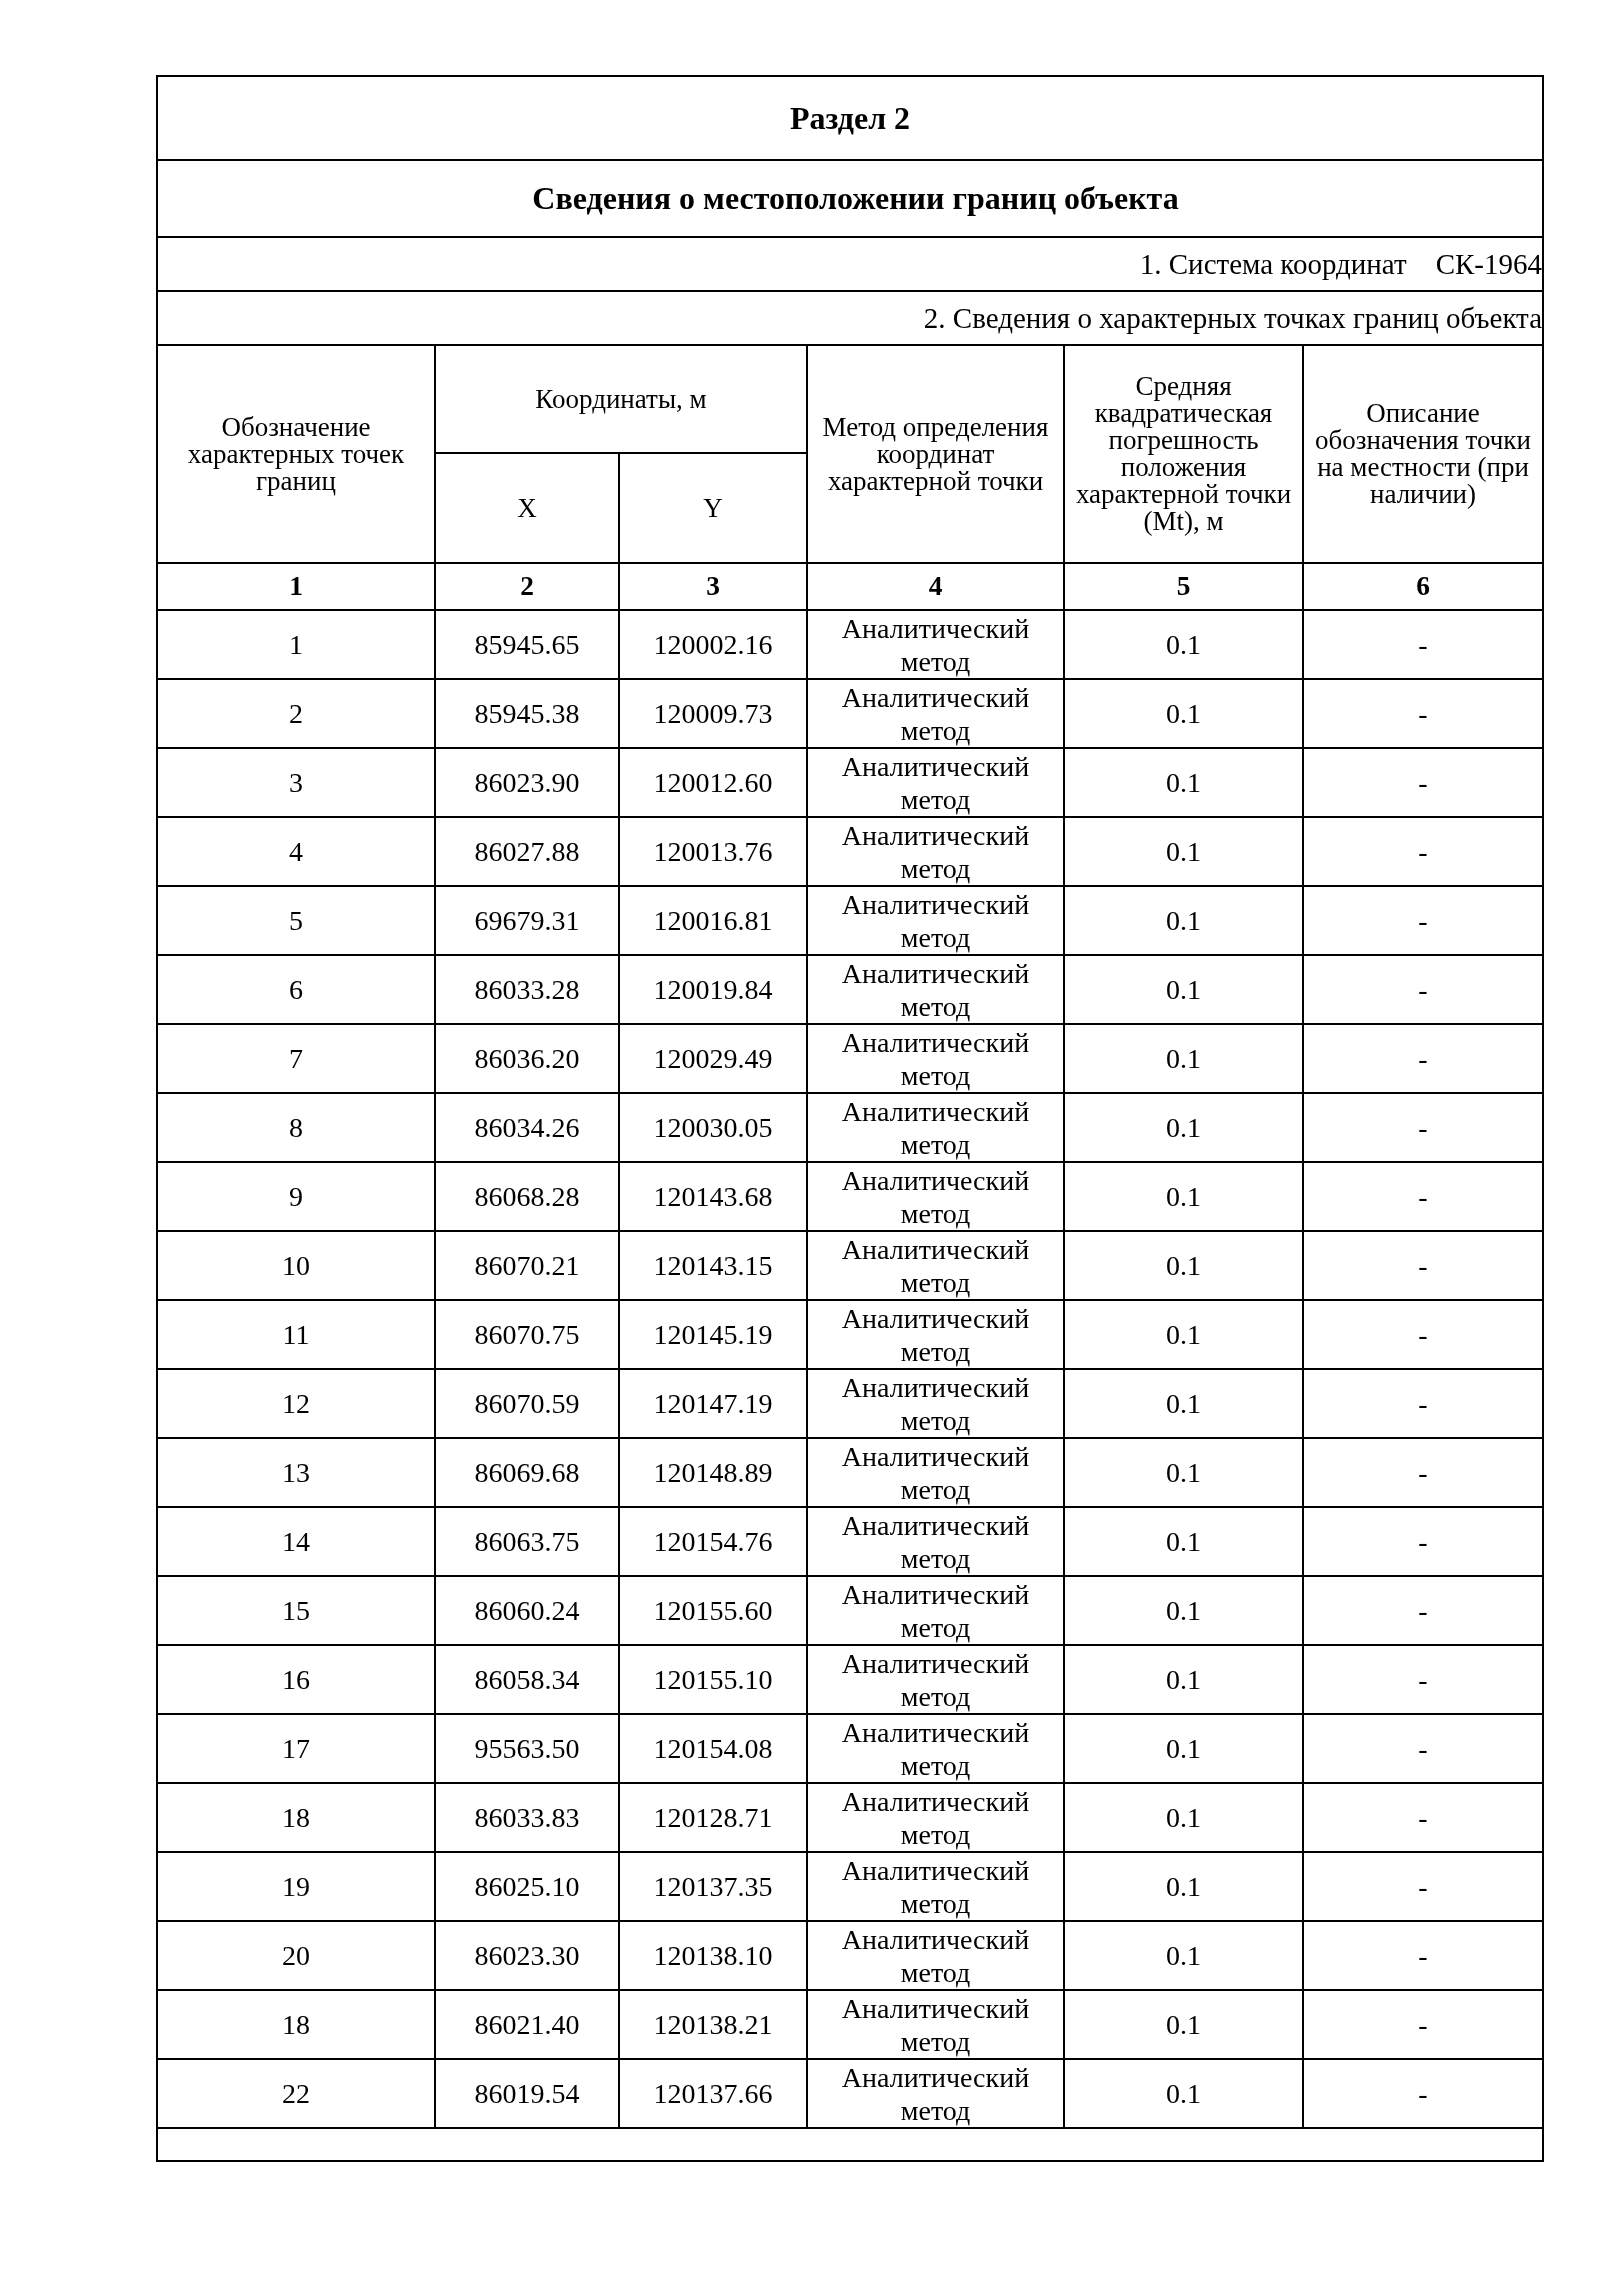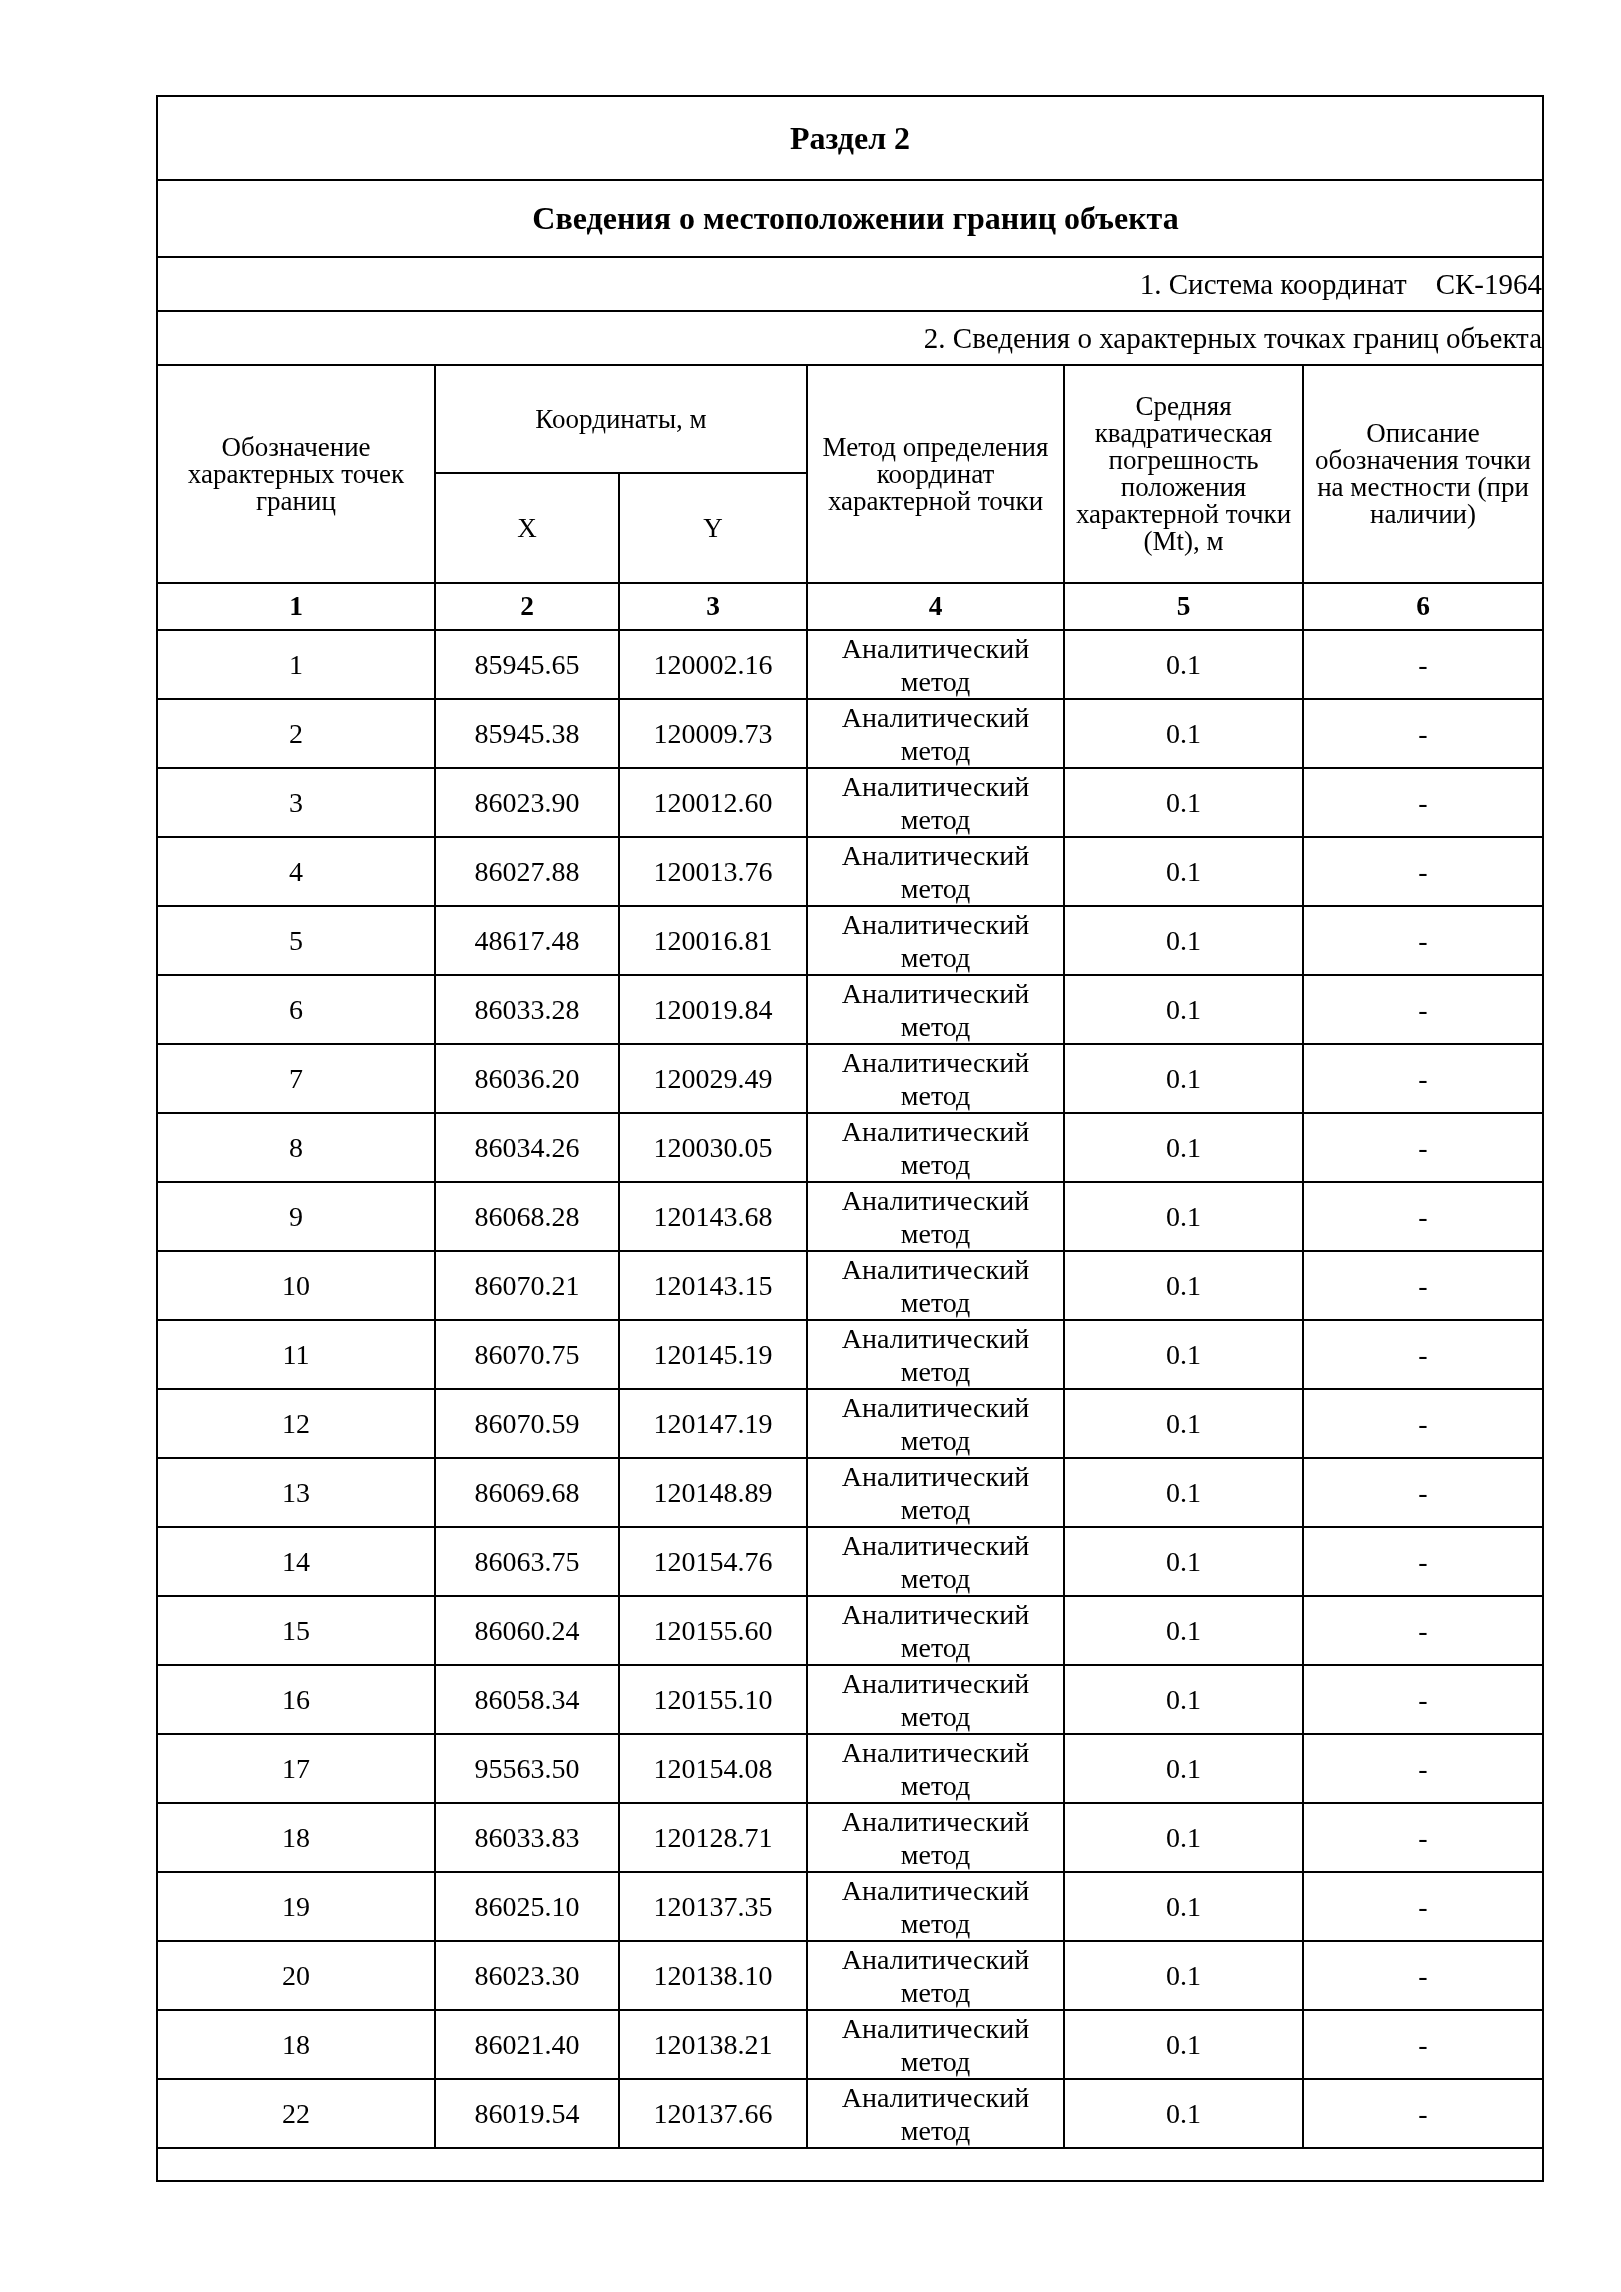--- a/index.html
+++ b/index.html
@@ -9,21 +9,20 @@
     width:1621px; height:2293px;
     background:#ffffff;
     color:#000;
     font-family:"Liberation Serif","DejaVu Serif",serif;
   }
   table.doc {
     position:absolute; left:156px; top:75px;
     width:1387px;
     border-collapse:collapse;
     table-layout:fixed;
-    margin-top:20px;
   }
   .doc td {
     border:2.9px solid #000;
     vertical-align:middle;
     text-align:center;
     overflow:hidden;
   }
   tr.r-section td { height:84px; font-weight:bold; font-size:32px; }
   tr.r-title   td { height:77px; font-weight:bold; font-size:32px;padding-left:11px; }
   tr.r-note    td { height:54px; font-size:29px; text-align:right; padding-left:21px; }
@@ -109,21 +108,21 @@
         <tr class="r-data">
     <td>4</td>
     <td>86027.88</td>
     <td>120013.76</td>
     <td class="method">Аналитический метод</td>
     <td>0.1</td>
     <td>-</td>
   </tr>
         <tr class="r-data">
     <td>5</td>
-    <td>48617.48</td>
+    <td>69679.31</td>
     <td>120016.81</td>
     <td class="method">Аналитический метод</td>
     <td>0.1</td>
     <td>-</td>
   </tr>
         <tr class="r-data">
     <td>6</td>
     <td>86033.28</td>
     <td>120019.84</td>
     <td class="method">Аналитический метод</td>

